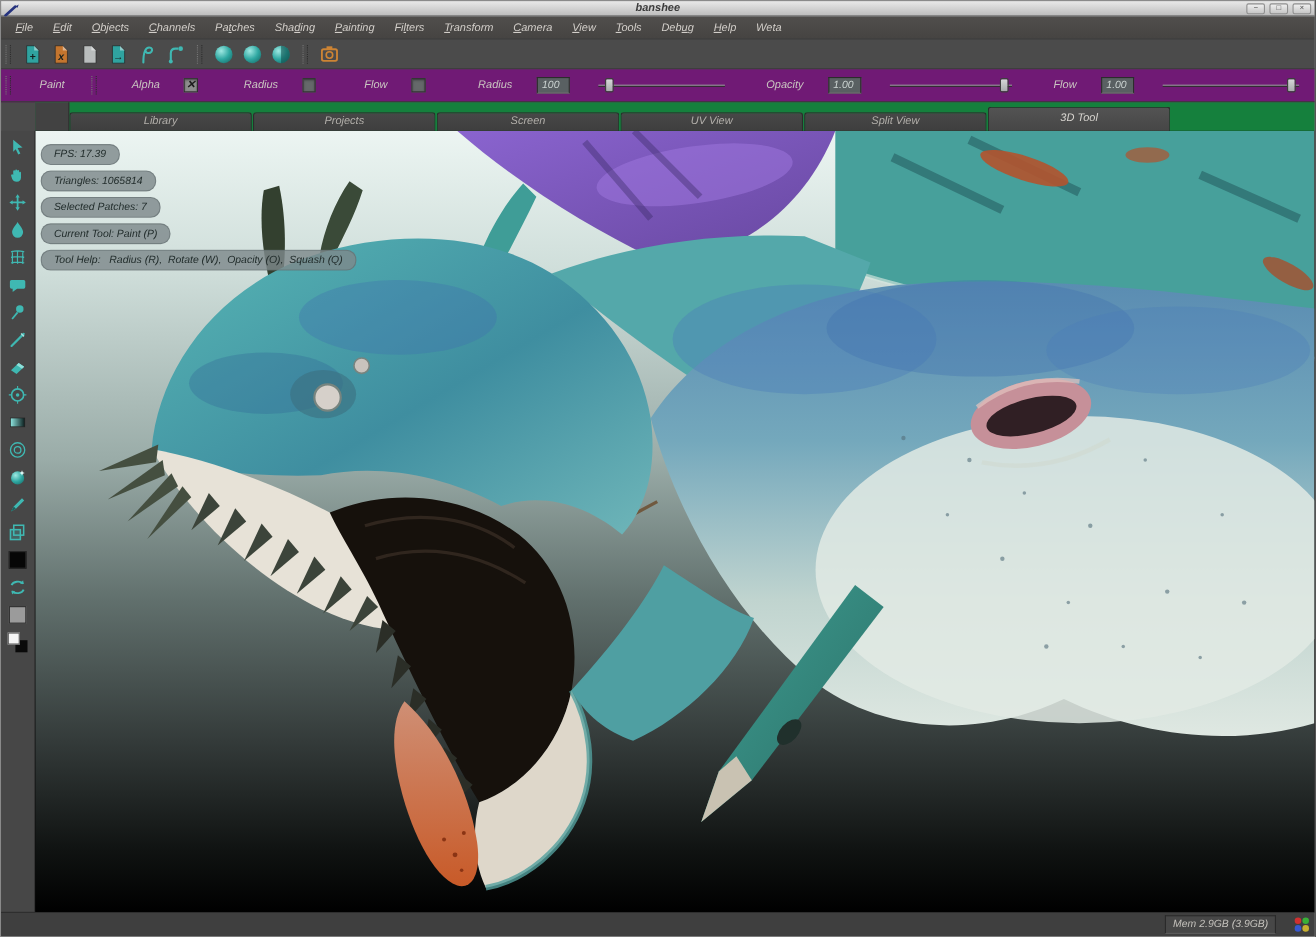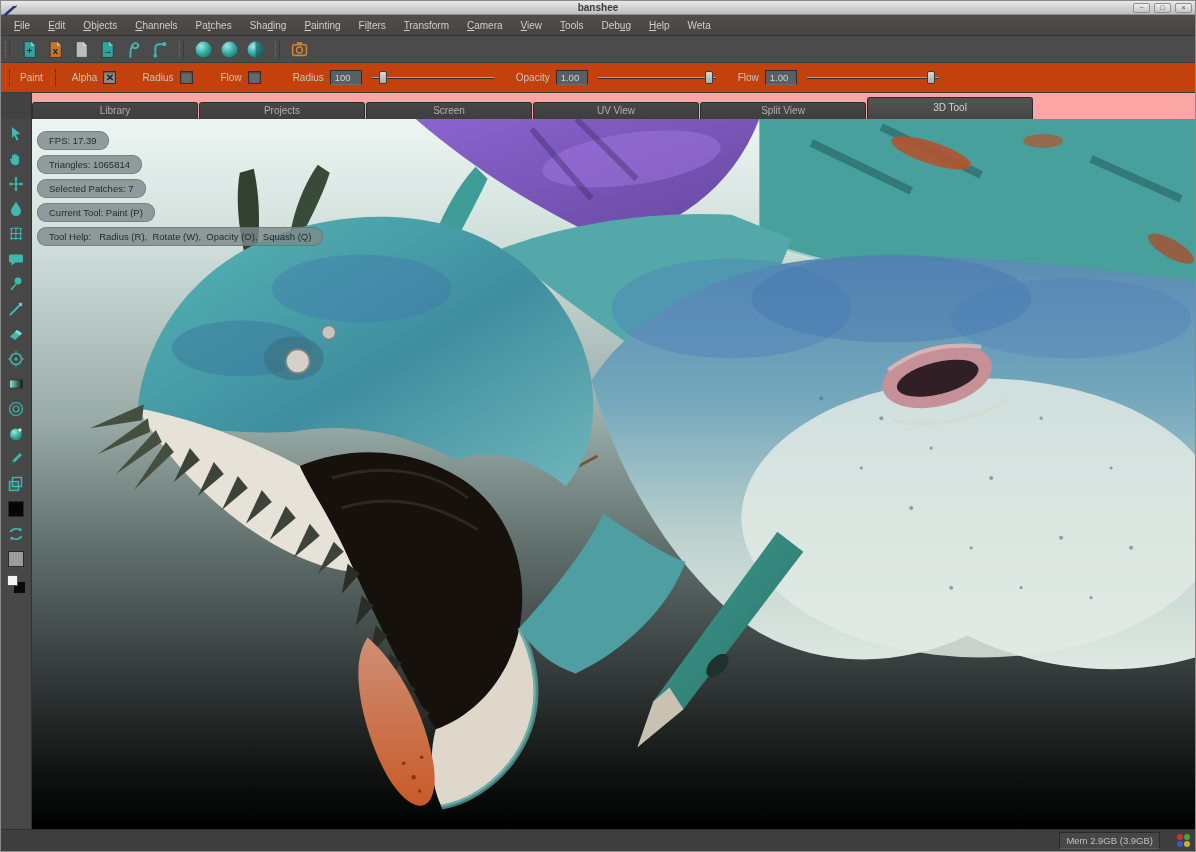--- a/index.html
+++ b/index.html
@@ -1,19 +1,19 @@
 <!DOCTYPE html>
 <html><head>
 <meta charset="utf-8">
 <style>
   * { box-sizing: border-box; margin: 0; padding: 0; }
   html,body { width:1196px; height:852px; overflow:hidden; background:#4b4b4b;
     font-family:"Liberation Sans", sans-serif; }
   .window { width:1196px; height:852px; display:flex; flex-direction:column;
-    border:1px solid #8a8a8a; background:#4b4b4b; }
+    border:1px solid #8a8a8a; background:#4b4b4b;font-style:italic; }
 
   
   .titlebar { height:14px; flex:0 0 14px; display:flex; align-items:center;
     background:linear-gradient(#e9e9e9,#bdbdbd); border-bottom:1px solid #8f8f8f; position:relative; }
   .app-icon { width:18px; height:12px; margin-left:2px; }
   .title { position:absolute; left:0; right:0; text-align:center; font-size:10px;
     font-weight:bold; color:#3c3c3c; line-height:13px; }
   .winbtns { margin-left:auto; display:flex; gap:4px; padding-right:3px; z-index:2; }
   .wbtn { width:17px; height:10px; background:linear-gradient(#efefef,#c6c6c6);
     border:1px solid #909090; border-radius:2px; font-size:7px; line-height:8px;
@@ -28,38 +28,38 @@
   
   .toolbar { height:27px; flex:0 0 27px; background:#4b4b4b; border-bottom:1px solid #3c3c3c;
     display:flex; align-items:center; padding-left:2px; }
   .tb-group { display:flex; align-items:center; gap:7px; padding:0 8px; }
   .tb-icon { width:19px; height:19px; }
   .tb-icon svg { width:100%; height:100%; display:block; }
   .drag-handle { width:5px; height:17px; border-left:1px dotted #757575;
     border-right:1px dotted #2d2d2d; margin:0 2px; flex:0 0 5px; }
 
   
-  .paintbar { height:30px; flex:0 0 30px; background:#c2410c; border-bottom:1px solid #3a3a3a;
-    display:flex; align-items:center; padding-left:2px; }
+  .paintbar { height:30px; flex:0 0 30px; background:#701a75; border-bottom:1px solid #3a3a3a;
+    display:flex; align-items:center; padding-left:2px;gap:16px; }
   .pb-label { color:#cac6c1; font-size:10px; margin:0 6px 0 8px; }
   .checkbox { width:13px; height:13px; border:1px solid #303030; background:#8e8e8e;
     box-shadow:inset 0 1px 2px rgba(0,0,0,.4); font-size:10px; font-weight:bold;
     color:#1c1c1c; text-align:center; line-height:12px; margin-right:10px; }
   .checkbox.unchecked { background:#65696a; }
   .value-field { width:32px; height:15px; background:#596062; border:1px solid #2c2c2c;
     border-bottom-color:#6d6d6d; color:#ccd4d2; font-size:9.5px; line-height:13px;
     padding-left:4px; margin-right:10px; }
   .slider { position:relative; height:13px; margin-right:14px; }
   .slider::before { content:""; position:absolute; left:0; right:0; top:6px;
     border-top:1px solid #a2a6a6; border-bottom:1px solid #2e2e2e; }
   .slider-handle { position:absolute; top:0; width:8px; height:13px;
     background:linear-gradient(#d6d8d8,#a8acac); border:1px solid #3e3e3e; border-radius:2px; }
 
   
-  .tabstrip { height:26px; flex:0 0 26px; background:#fca5a5; display:flex; align-items:flex-end; }
+  .tabstrip { height:26px; flex:0 0 26px; background:#15803d; display:flex; align-items:flex-end;margin-left:31px; }
   .tab-ledge { width:31px; flex:0 0 31px; height:100%; background:#424242; border-right:1px solid #303030; }
   .tabs { display:flex; align-items:flex-end; height:100%; }
   .tab { width:166px; height:17px; background:linear-gradient(#474747,#3e3e3e);
     border:1px solid #2c2c2c; border-bottom:none; border-radius:3px 3px 0 0;
     color:#b2afaa; font-size:10px; text-align:center; line-height:16px; margin-right:1px; }
   .tab.active { height:22px; background:linear-gradient(#535353,#464646);
     color:#d6d3ce; line-height:20px; }
   .tab-rest { flex:1; height:100%; }
 
   

